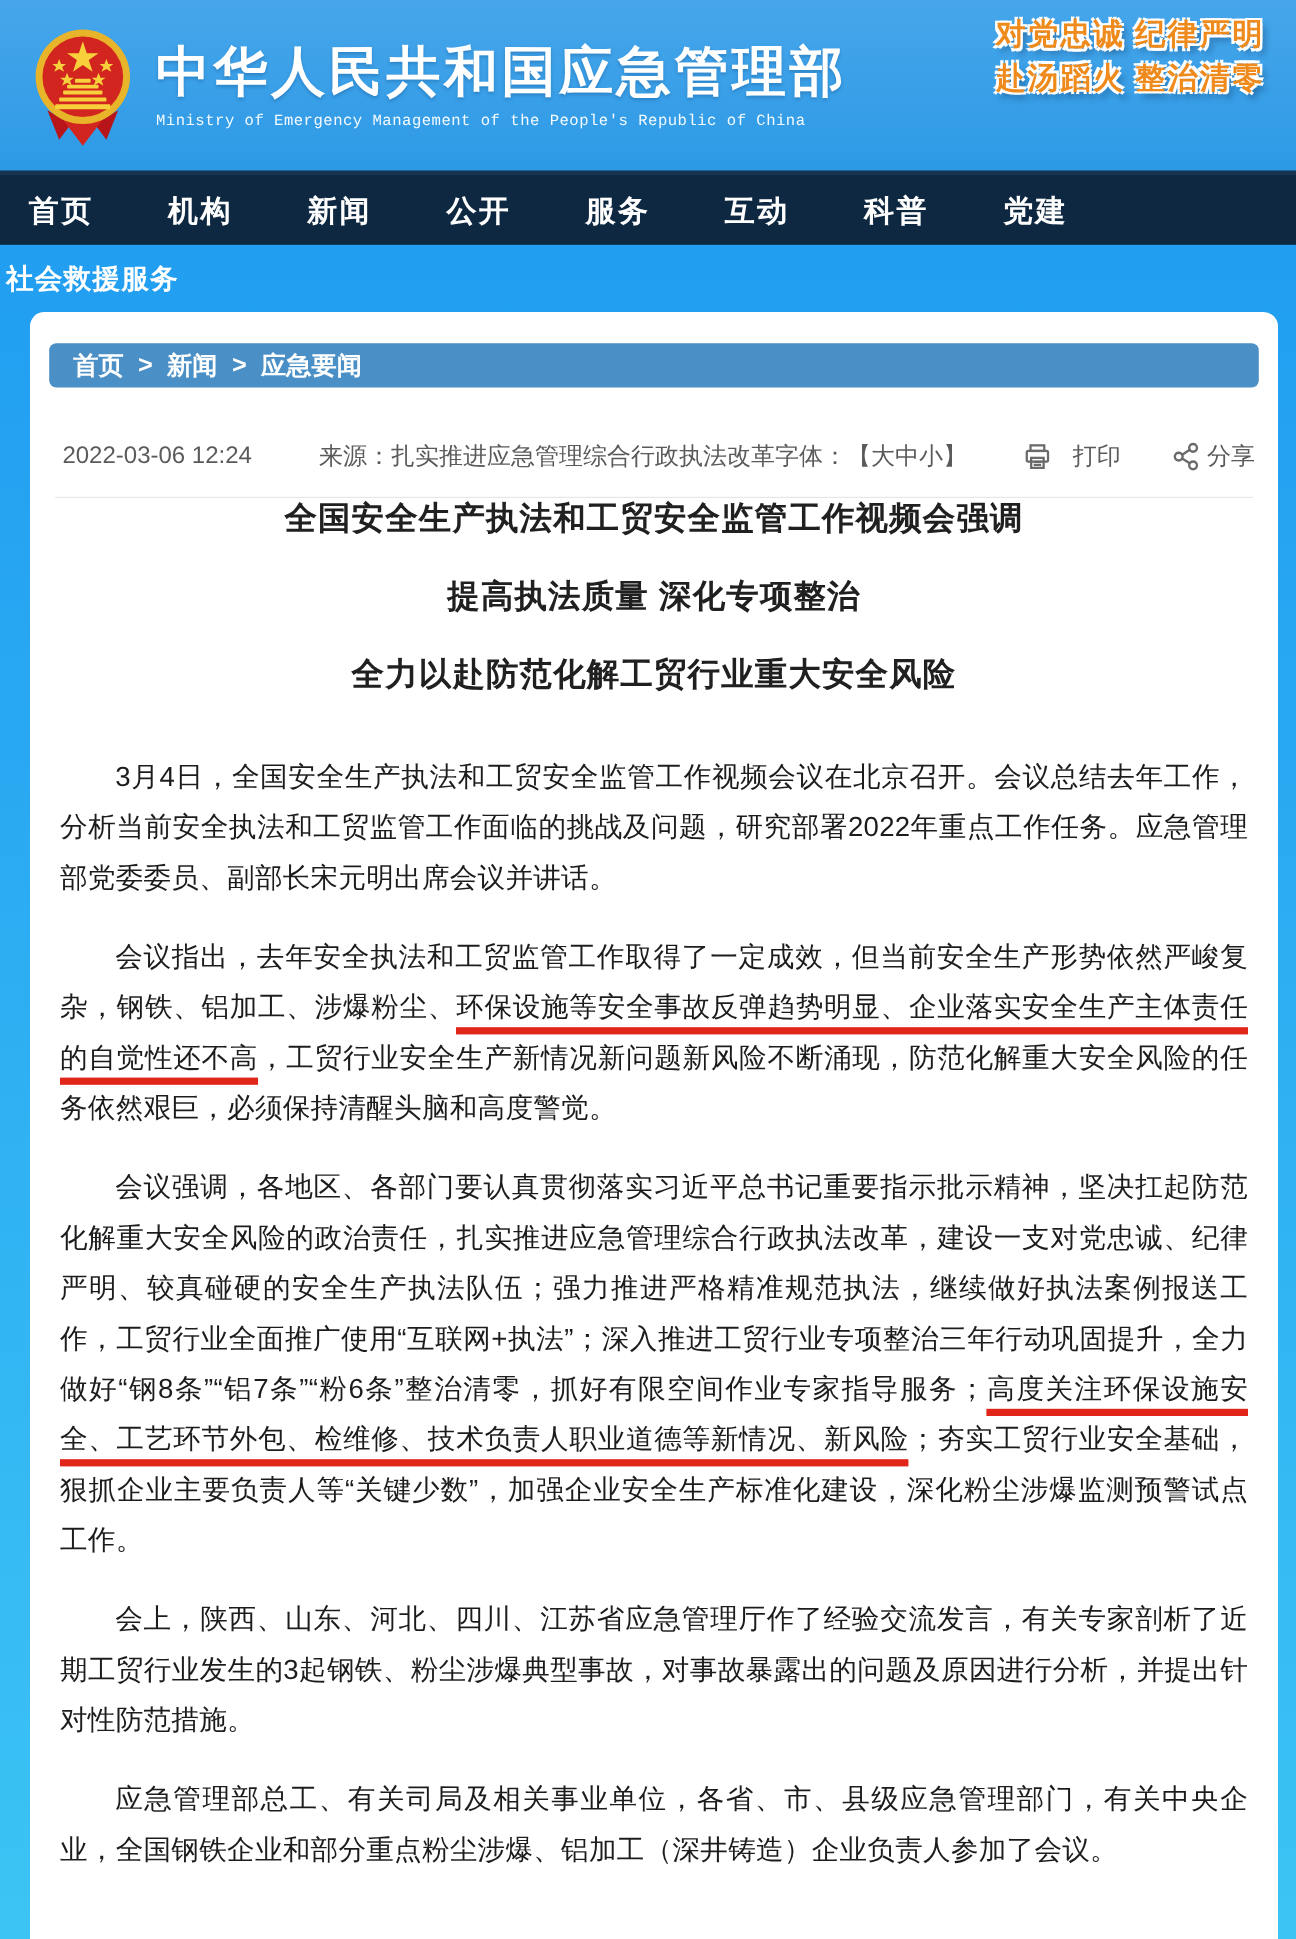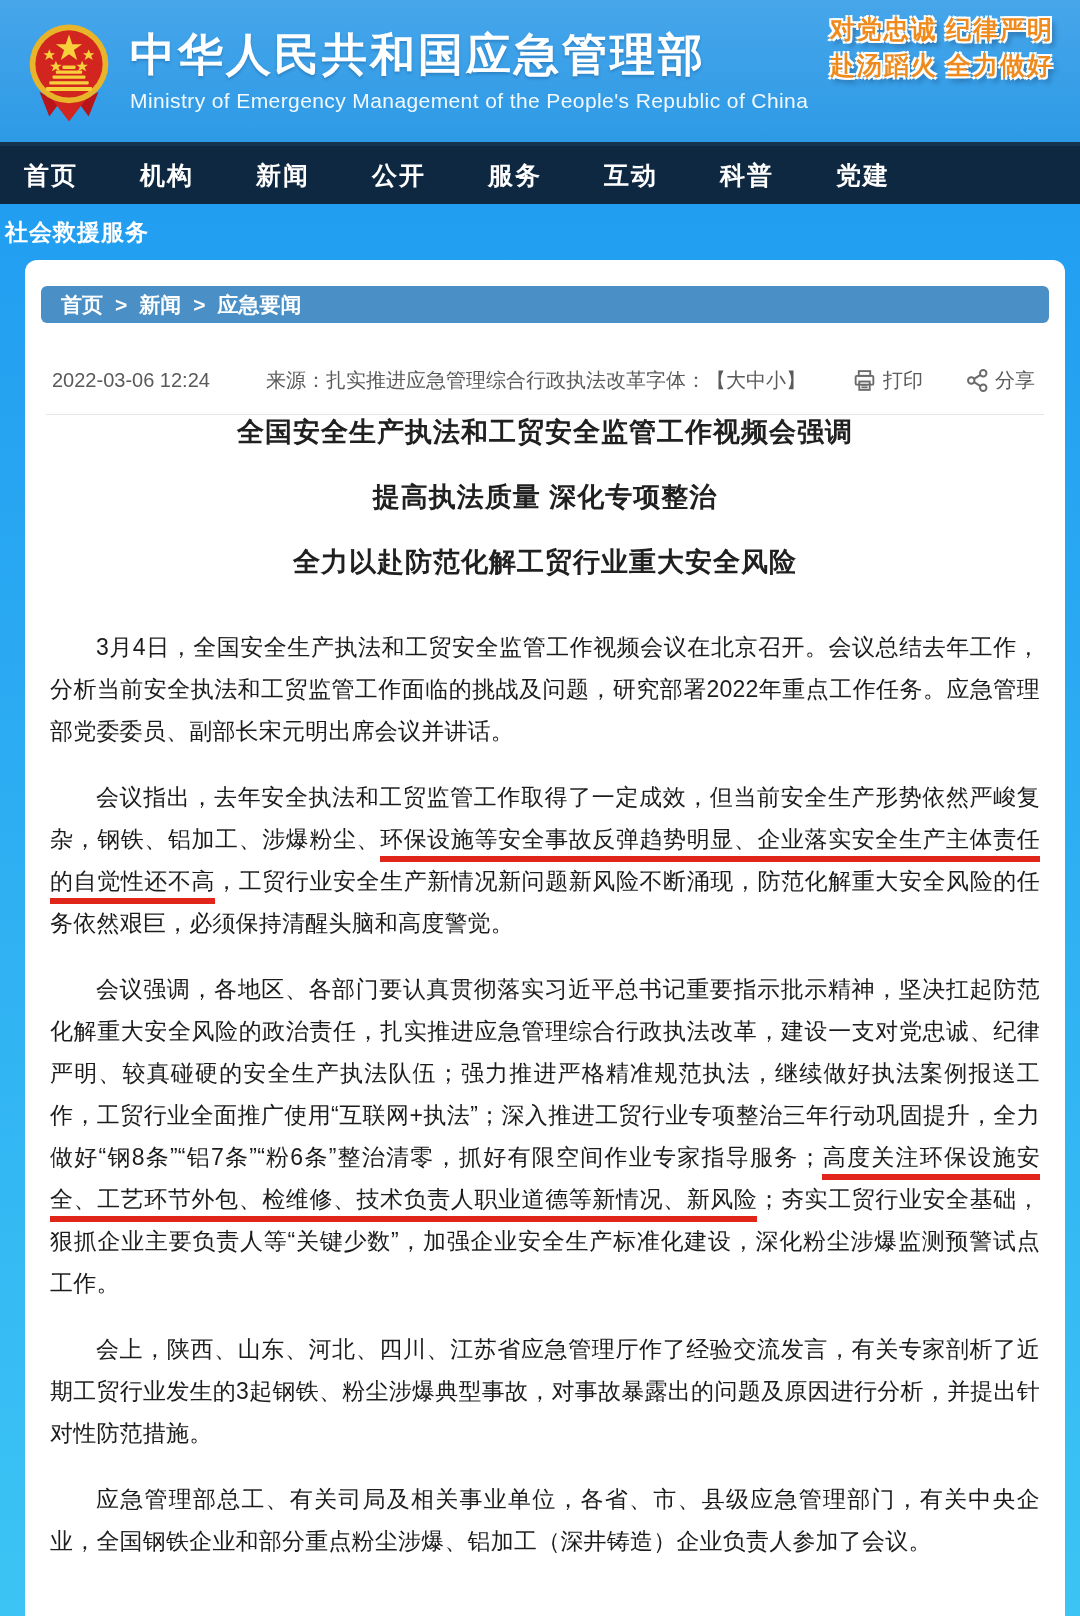--- a/index.html
+++ b/index.html
@@ -16,22 +16,22 @@
     display: flex; align-items: center; position: relative;
   }
   .emblem { width: 82px; height: 104px; margin: 4px 0 0 28px; flex: 0 0 auto; }
   .titles { margin-left: 20px; }
   .site-title {
     color: #ffffff; font-size: 45px; font-weight: 700; letter-spacing: 3px;
     text-shadow: 0 2px 3px rgba(0,40,90,.25);
     line-height: 1.15;
   }
   .site-subtitle {
-    color: #f2faff; font-size: 21px; margin-top: 8px; letter-spacing: .4px;
-    font-family: Liberation Sans, sans-serif;
+    color: #f2faff; font-size: 13px; margin-top: 8px; letter-spacing: .4px;
+    font-family: Liberation Mono, monospace;
   }
   .slogans {
     position: absolute; right: 26px; top: 12px; text-align: right;
     font-family: "Liberation Serif", serif; font-weight: 700;
     font-size: 25px; color: #ef8a1c; line-height: 1.45; letter-spacing: 2px;
     text-shadow:
       -2px -2px 0 #fff, 2px -2px 0 #fff, -2px 2px 0 #fff, 2px 2px 0 #fff,
       4px 5px 5px rgba(10,40,80,.45);
   }
   
@@ -62,21 +62,21 @@
   .breadcrumb-bar .crumb { cursor: pointer; }
   .breadcrumb-bar .sep { margin: 0 12px; font-weight: 700; }
   
   .meta-row {
     margin-top: 44px; display: flex; align-items: center;
     color: #5a5a5a; font-size: 20px; white-space: nowrap;
   }
   .meta-date { margin-left: 2px; }
   .meta-source { margin-left: 56px; }
   .meta-font { margin-left: auto; }
-  .meta-print { margin-left: 46px; display: flex; align-items: center; gap: 6px; cursor: pointer; }
+  .meta-print { margin-left: 46px; display: flex; align-items: center; gap: 17px; cursor: pointer; }
   .meta-share { margin-left: 42px; margin-right: 6px; display: flex; align-items: center; gap: 5px; cursor: pointer; }
   .meta-row svg { display: block; }
   .divider { border: none; border-top: 1px solid #e7e7e7; margin: 20px -4px 0 -4px; }
   
   .article-title { text-align: center; color: #202020; }
   .article-title h1 {
     font-size: 27px; font-weight: 700; letter-spacing: 1px; line-height: 1.3;
     margin-bottom: 30px;
   }
   .article-body { margin-top: 46px; color: #1c1c1c; }
@@ -111,21 +111,21 @@
       <rect x="26" y="73" width="48" height="4" rx="1" fill="#f7d03c"></rect>
       <rect x="22" y="80" width="56" height="5" rx="1" fill="#f7d03c"></rect>
     </svg>
   </div>
   <div class="titles">
     <div class="site-title">中华人民共和国应急管理部</div>
     <div class="site-subtitle">Ministry of Emergency Management of the People's Republic of China</div>
   </div>
   <div class="slogans">
     <div>对党忠诚 纪律严明</div>
-    <div>赴汤蹈火 全力做好</div>
+    <div>赴汤蹈火 整治清零</div>
   </div>
 </header>
 
 <nav class="main-nav">
   <a>首页</a>
   <a>机构</a>
   <a>新闻</a>
   <a>公开</a>
   <a>服务</a>
   <a>互动</a>

